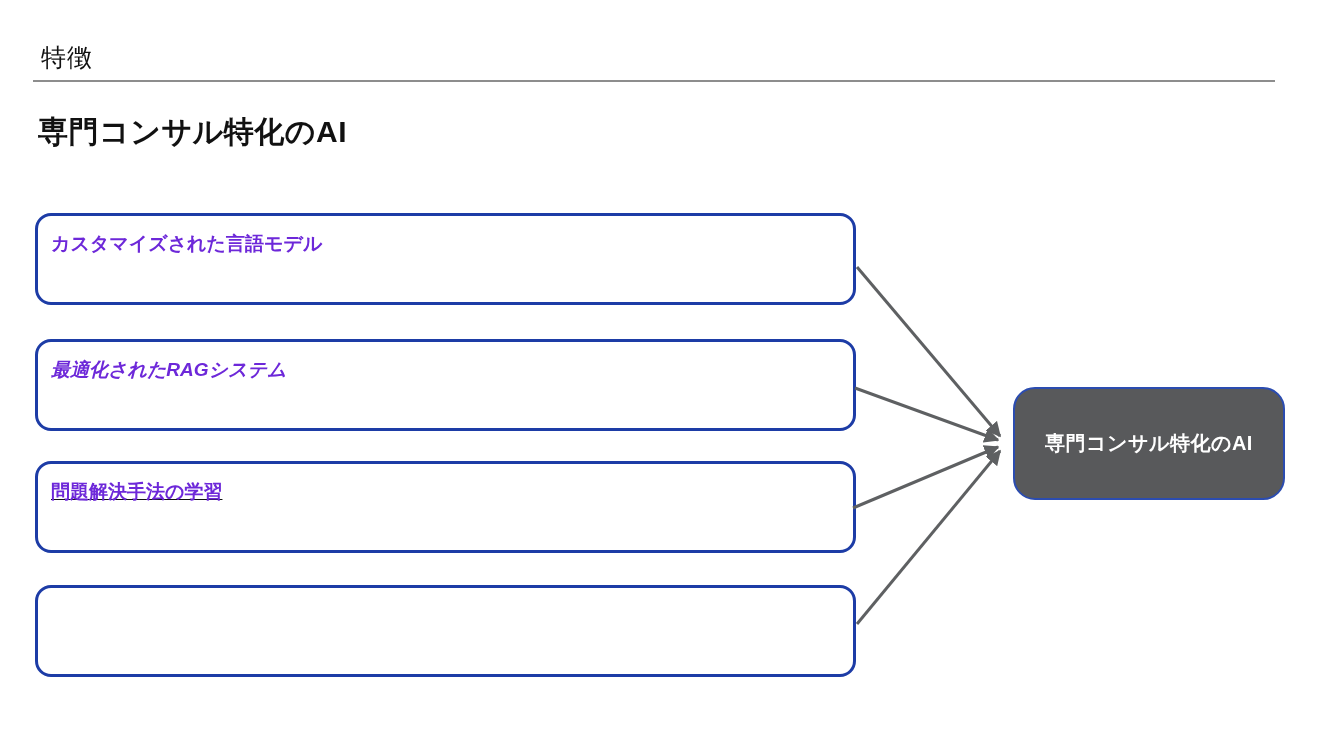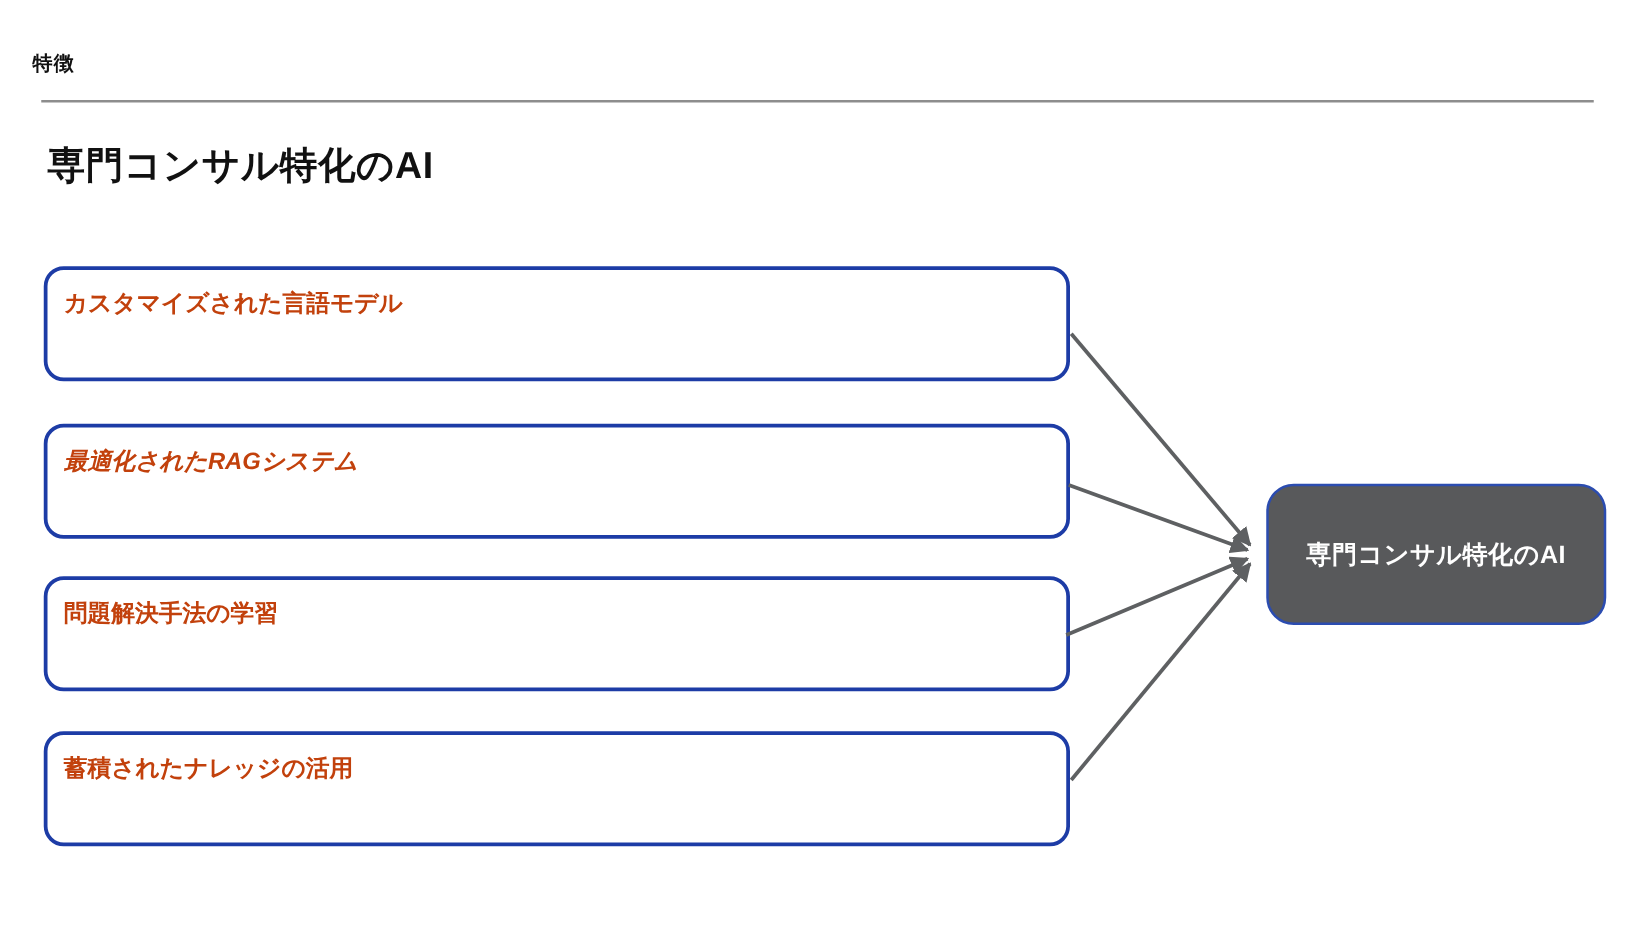--- a/index.html
+++ b/index.html
@@ -10,24 +10,24 @@
   body {
     width: 1320px;
     height: 742px;
     position: relative;
     overflow: hidden;
     font-family: "Liberation Sans", "DejaVu Sans", sans-serif;
     color: #111111;
   }
   .section-label {
     position: absolute;
-    left: 26px;
+    left: 41px;
     top: 41px;
-    font-size: 16px;
-    font-weight: bold;
+    font-size: 25px;
+    font-weight: normal;
     letter-spacing: 1px;
   }
   .divider {
     position: absolute;
     left: 33px;
     top: 80px;
     width: 1242px;
     height: 2px;
     background: #8d8d8d;
   }
@@ -46,28 +46,28 @@
     width: 821px;
     height: 92px;
     box-sizing: border-box;
     border: 3px solid #1d3ca6;
     border-radius: 16px;
     background: #ffffff;
     padding: 12px 14px 0 13px;
   }
   .fb-0 { top: 213px; }
   .fb-1 { top: 339px; font-style: italic; }
-  .fb-2 { top: 461px; }
+  .fb-2 { top: 461px; text-decoration: underline; }
   .fb-3 { top: 585px; }
   .box-title, .box-bullet {
     font-size: 19px;
     font-weight: bold;
     line-height: 32px;
     white-space: nowrap;
-    color: #c2410c;
+    color: #6d28d9;
   }
   .arrows {
     position: absolute;
     left: 0;
     top: 0;
     pointer-events: none;
   }
   .result-box {
     position: absolute;
     left: 1013px;
@@ -103,21 +103,20 @@
 
 <div class="feature-box fb-1">
   <div class="box-title">最適化されたRAGシステム</div>
 </div>
 
 <div class="feature-box fb-2">
   <div class="box-title">問題解決手法の学習</div>
 </div>
 
 <div class="feature-box fb-3">
-  <div class="box-title">蓄積されたナレッジの活用</div>
 </div>
 
 <svg class="arrows" width="1320" height="742" viewBox="0 0 1320 742" aria-hidden="true">
   <defs>
     <marker id="arrowhead" viewBox="0 0 10 10" refX="9" refY="5" markerWidth="5" markerHeight="5" orient="auto">
       <path d="M 0 0 L 10 5 L 0 10 z" fill="#5e6062"></path>
     </marker>
   </defs>
   <line x1="857" y1="267" x2="1000" y2="436" stroke="#5e6062" stroke-width="3" marker-end="url(#arrowhead)"></line>
   <line x1="855" y1="388" x2="998" y2="440" stroke="#5e6062" stroke-width="3" marker-end="url(#arrowhead)"></line>

